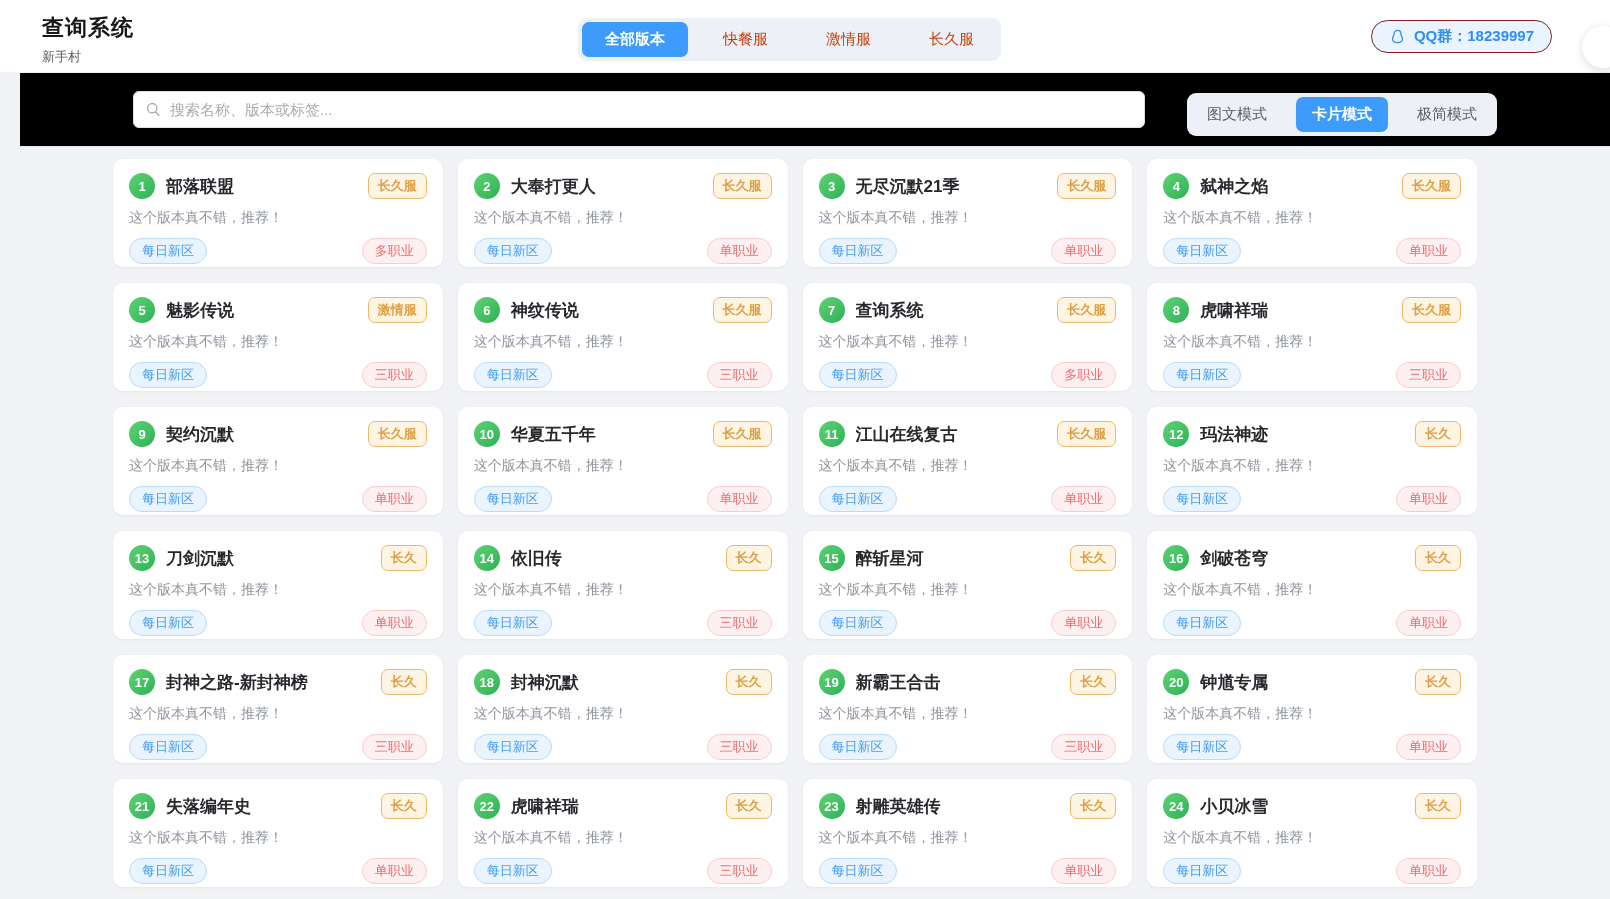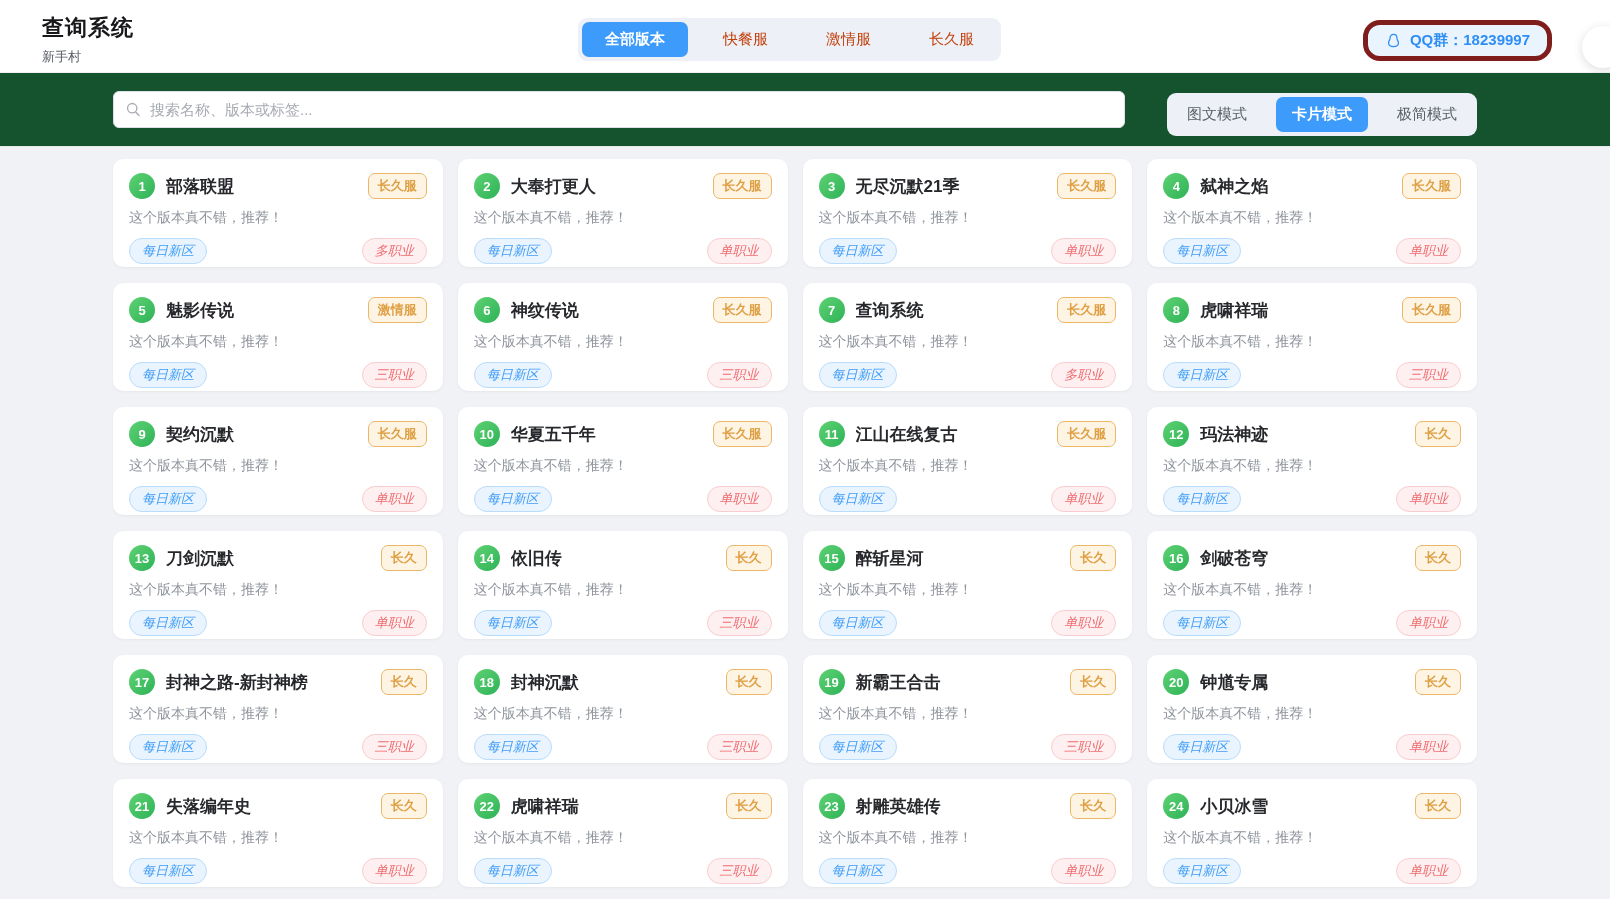--- a/index.html
+++ b/index.html
@@ -12,26 +12,26 @@
   .header{position:relative;height:72px;background:#fff;border-bottom:1px solid #f0f1f3;}
   .brand{position:absolute;left:42px;top:13px;}
   .brand h1{margin:0;font-size:22px;font-weight:bold;color:#18181b;letter-spacing:1px;}
   .brand p{margin:5px 0 0;font-size:13px;color:#565b63;}
   .tab-group{position:absolute;left:578px;top:18px;display:flex;align-items:center;gap:12px;
     background:#edf1f7;border-radius:9px;padding:4px;}
   .tab{border:none;background:transparent;font-size:15px;color:#c2410c;padding:8px 23px;
     border-radius:7px;cursor:pointer;font-family:inherit;white-space:nowrap;}
   .tab.active{background:#3d9bfb;color:#fff;font-weight:bold;}
   .qq-btn{position:absolute;right:58px;top:20px;display:flex;align-items:center;gap:8px;
-    background:#e9f4ff;border:5px solid #7f1d1d;color:#2f8ef4;border-radius:17px;
+    background:#e9f4ff;border:1px solid #7f1d1d;color:#2f8ef4;border-radius:17px;
     padding:6px 17px;font-size:15px;font-weight:bold;cursor:pointer;font-family:inherit;}
   .float-btn{position:absolute;right:-14px;top:26px;width:42px;height:42px;border-radius:50%;
     background:#fff;box-shadow:0 2px 10px rgba(0,0,0,.14);border:none;cursor:pointer;}
   
-  .search-row{position:relative;height:73px;background:#14532d;border-bottom:1px solid #e7e9ec;}
+  .search-row{position:relative;height:73px;background:#000000;border-bottom:1px solid #e7e9ec;margin-left:20px;}
   .search-wrap{position:absolute;left:113px;top:18px;width:1012px;height:37px;}
   .search-wrap svg{position:absolute;left:12px;top:10px;}
   .search-input{width:100%;height:100%;box-sizing:border-box;border:1px solid #dcdfe6;
     border-radius:6px;padding:0 12px 0 36px;font-size:15px;color:#333;outline:none;
     font-family:inherit;background:#fff;}
   .search-input::placeholder{color:#a8abb2;}
   .mode-group{position:absolute;left:1167px;top:20px;width:310px;box-sizing:border-box;
     display:flex;align-items:flex-start;justify-content:space-between;
     background:#edf1f7;border-radius:9px;padding:4px;}
   .mode{border:none;background:transparent;font-size:15px;color:#5a6068;padding:8px 16px;
@@ -45,21 +45,21 @@
   .card-top{display:flex;align-items:center;}
   .badge{width:26px;height:26px;border-radius:50%;flex:0 0 26px;
     background:linear-gradient(135deg,#5ed273,#2eb257);
     color:#fff;font-size:13px;font-weight:bold;
     display:flex;align-items:center;justify-content:center;}
   .card-title{font-size:17px;font-weight:bold;color:#26282c;margin:0 0 0 11px;flex:1;
     white-space:nowrap;overflow:hidden;}
   .server-tag{font-size:13px;font-weight:bold;color:#df9f43;background:#fdf4e4;
     border:1.5px solid #edb768;border-radius:7px;padding:3px 9px;white-space:nowrap;}
   .desc{font-size:14px;color:#8f949c;margin:10px 0 0;}
-  .tags{display:flex;justify-content:space-between;align-items:center;margin-top:11px;font-style:italic;}
+  .tags{display:flex;justify-content:space-between;align-items:center;margin-top:11px;}
   .pill{font-size:13px;border-radius:999px;padding:3px 12px;white-space:nowrap;}
   .pill-blue{color:#3f9cf8;background:#e9f4fe;border:1px solid #b9dcfb;}
   .pill-red{color:#ef6b6e;background:#feeff0;border:1px solid #f9cdd0;}
 </style>
 </head>
 <body>
 
 <header class="header">
   <div class="brand">
     <h1>查询系统</h1>

